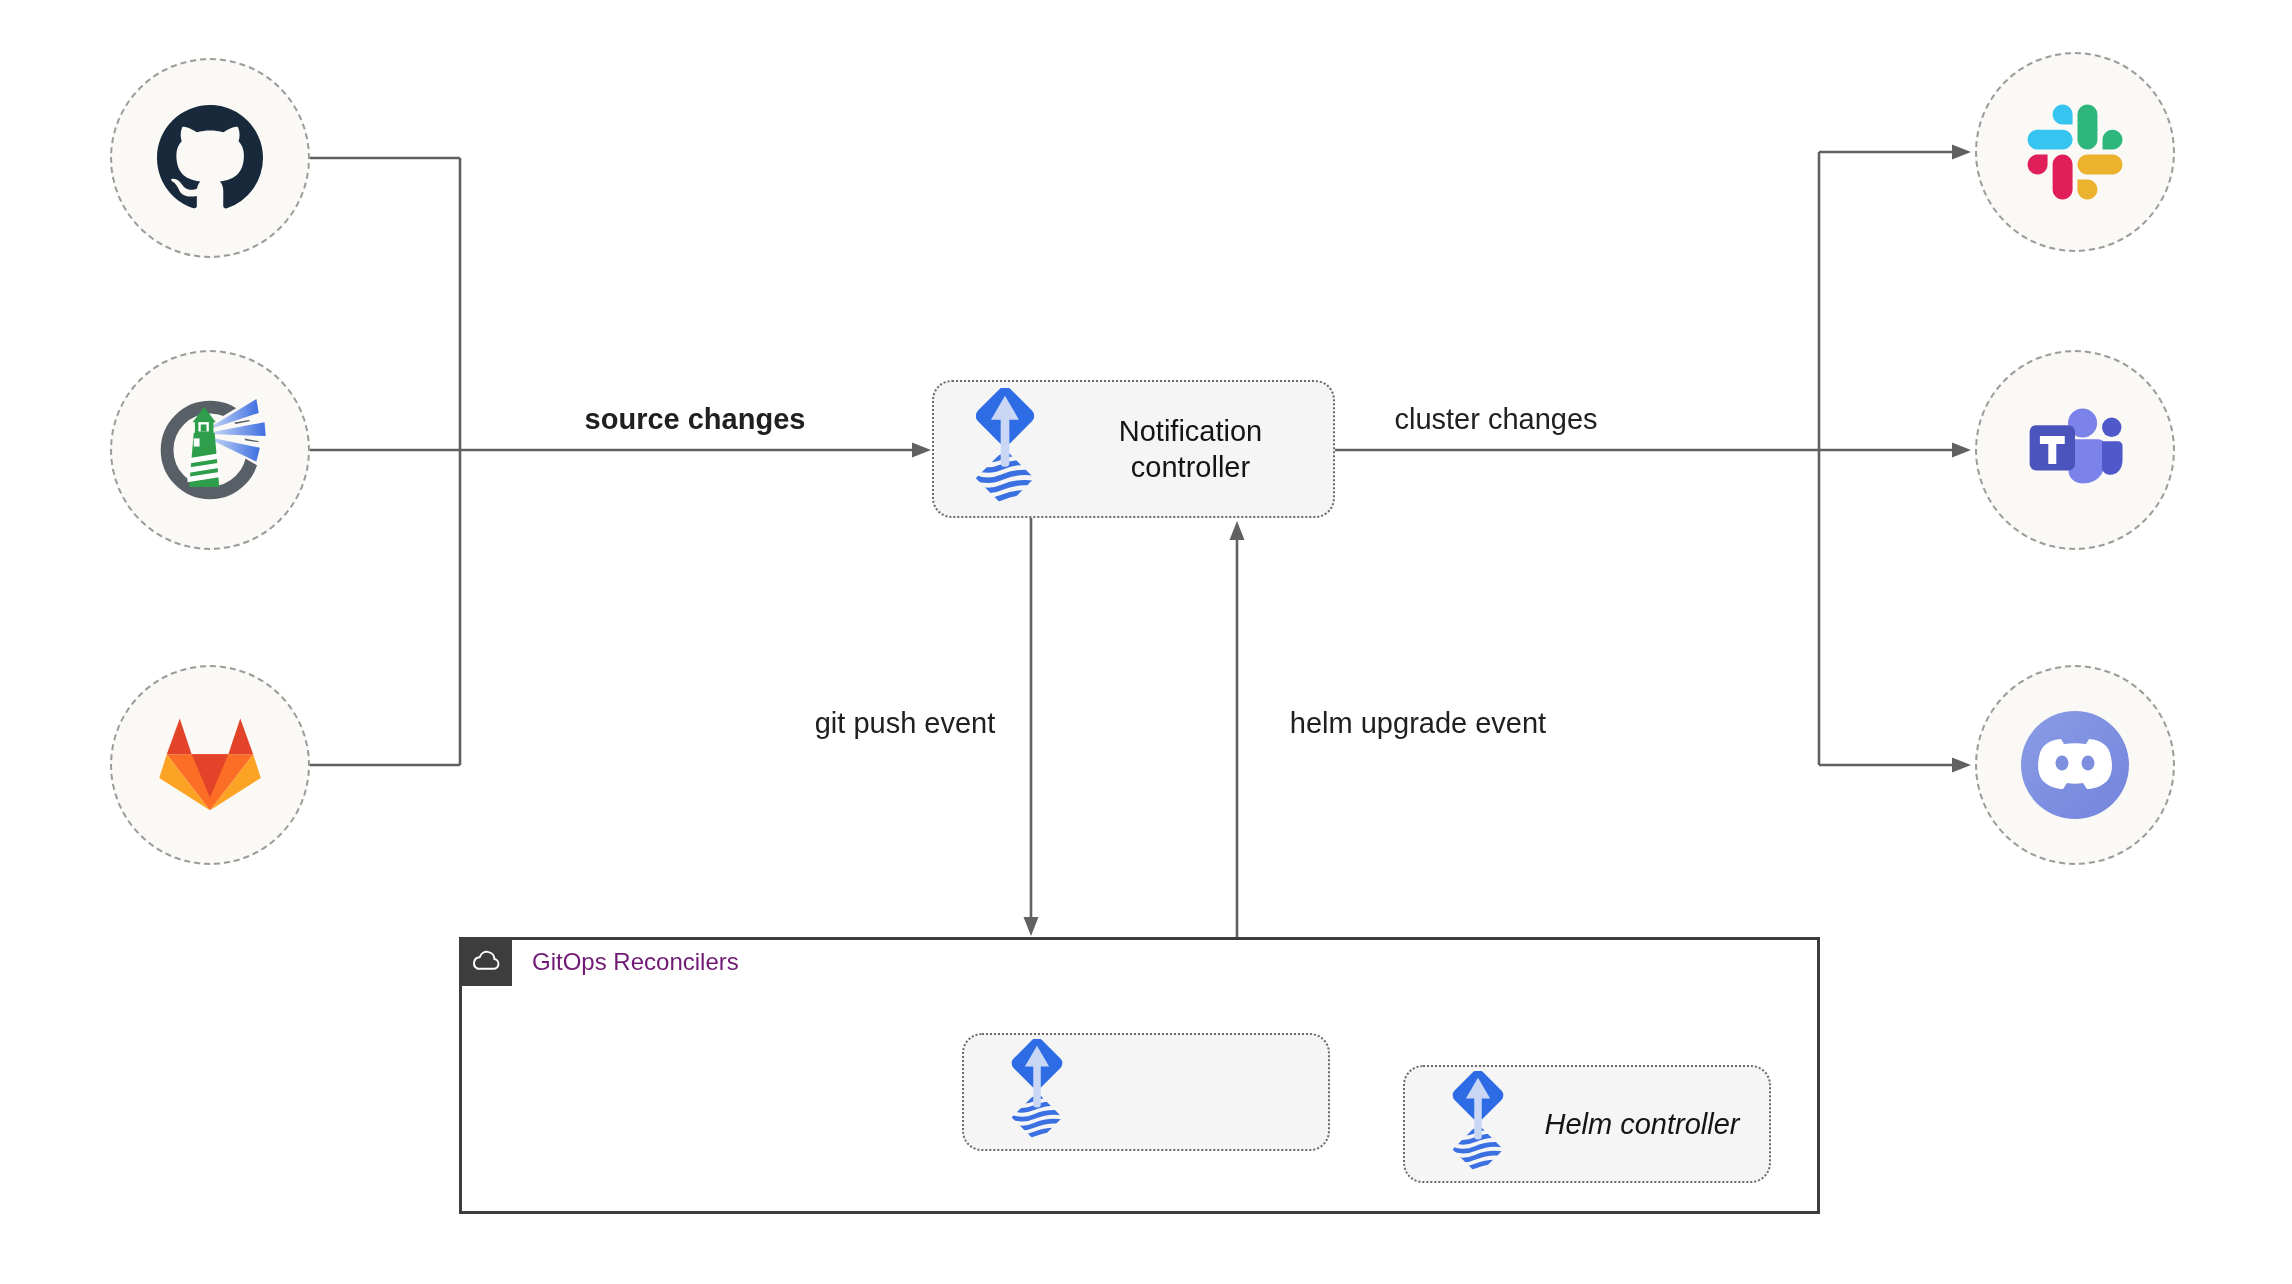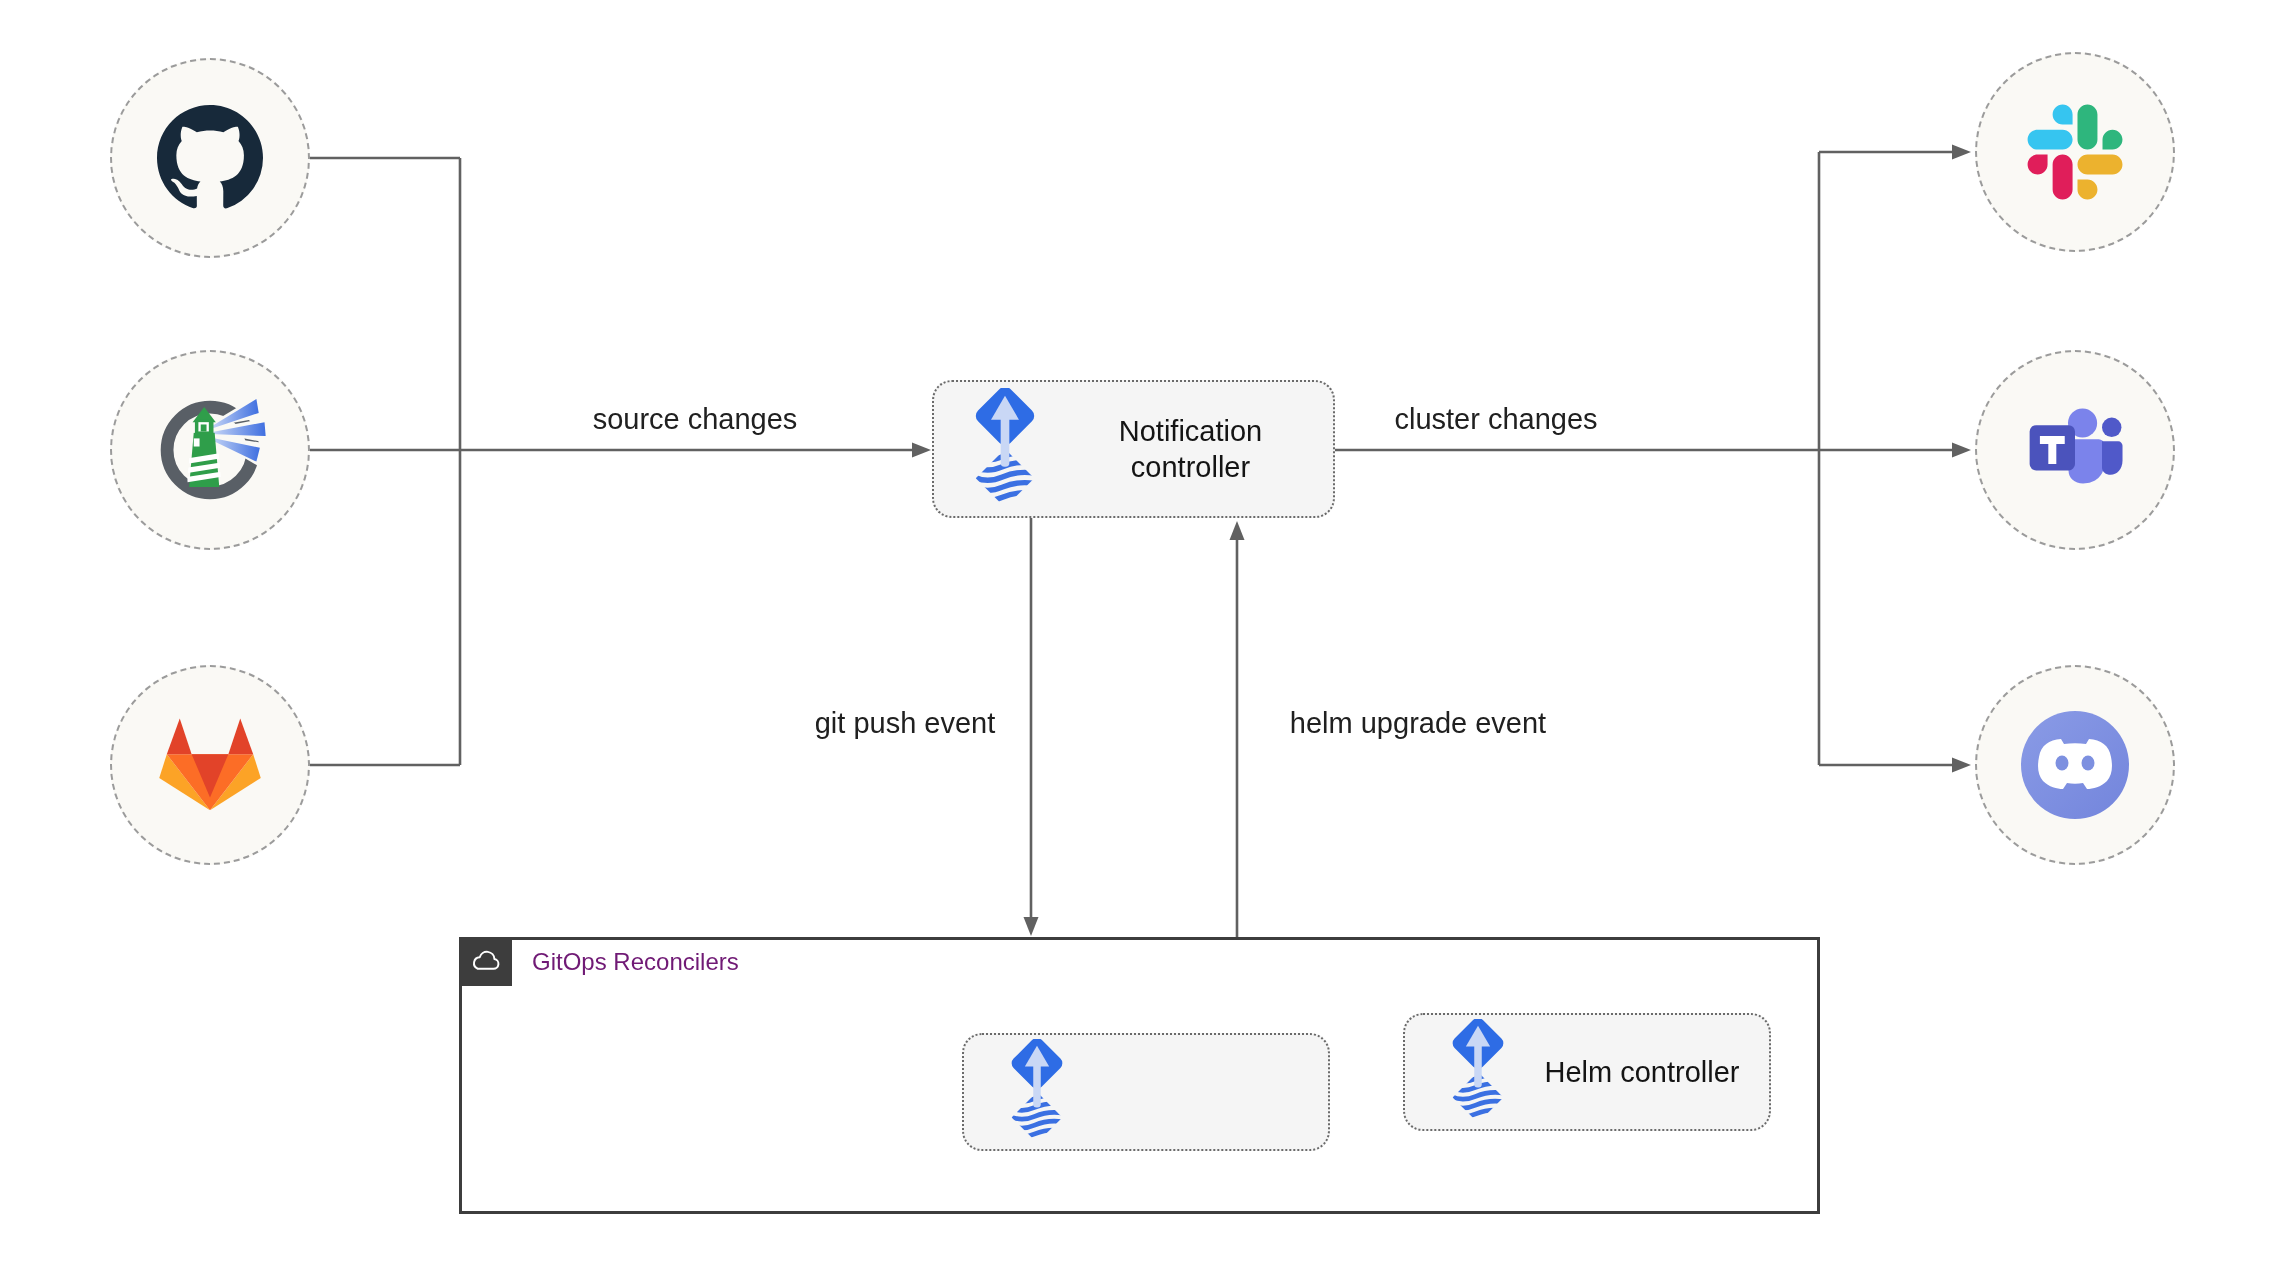--- a/index.html
+++ b/index.html
@@ -140,21 +140,21 @@
             <path d="M4 76 q 12 8 26 2 t 30 -2"></path>
           <path d="M4 84 q 12 8 26 2 t 30 -2"></path>
         </g>
         <rect x="28.6" y="20" width="6.8" height="42" rx="3" fill="#c9d7f5"></rect>
         <polygon points="32,6 21,25 43,25" fill="#c9d7f5"></polygon>
       </svg>
     </div>
     <div class="ctrl-label" style="max-width:250px;margin:16px auto;">Notification controller</div>
   </div>
 
-  <div class="edge-label" style="left:695px;top:419px;">source changes</div>
+  <div class="edge-label" style="left:695px;top:419px;font-weight:bold;">source changes</div>
   <div class="edge-label" style="left:1496px;top:419px;">cluster changes</div>
   <div class="edge-label" style="left:905px;top:723px;text-align:center;">git push event</div>
   <div class="edge-label" style="left:1418px;top:723px;">helm upgrade event</div>
 
   <div class="node-circle" style="left:1975px;top:52px;">
     <svg width="96" height="96" viewBox="0 0 127 127">
       <path fill="#e01e5a" d="M27.2 80c0 7.3-5.9 13.2-13.2 13.2C6.7 93.2.8 87.3.8 80c0-7.3 5.9-13.2 13.2-13.2h13.2V80zM33.9 80c0-7.3 5.9-13.2 13.2-13.2 7.3 0 13.2 5.9 13.2 13.2v33c0 7.3-5.9 13.2-13.2 13.2-7.3 0-13.2-5.9-13.2-13.2V80z"></path>
       <path fill="#36c5f0" d="M47.1 27.1c-7.3 0-13.2-5.9-13.2-13.2C33.9 6.6 39.8.7 47.1.7c7.3 0 13.2 5.9 13.2 13.2v13.2H47.1zM47.1 33.9c7.3 0 13.2 5.9 13.2 13.2 0 7.3-5.9 13.2-13.2 13.2H14c-7.3 0-13.2-5.9-13.2-13.2 0-7.3 5.9-13.2 13.2-13.2h33.1z"></path>
       <path fill="#2eb67d" d="M99.9 47.1c0-7.3 5.9-13.2 13.2-13.2 7.3 0 13.2 5.9 13.2 13.2 0 7.3-5.9 13.2-13.2 13.2H99.9V47.1zM93.2 47.1c0 7.3-5.9 13.2-13.2 13.2-7.3 0-13.2-5.9-13.2-13.2V14c0-7.3 5.9-13.2 13.2-13.2C87.3.8 93.2 6.7 93.2 14v33.1z"></path>
       <path fill="#ecb22e" d="M80 99.8c7.3 0 13.2 5.9 13.2 13.2 0 7.3-5.9 13.2-13.2 13.2-7.3 0-13.2-5.9-13.2-13.2V99.8H80zM80 93.2c-7.3 0-13.2-5.9-13.2-13.2 0-7.3 5.9-13.2 13.2-13.2h33.1c7.3 0 13.2 5.9 13.2 13.2 0 7.3-5.9 13.2-13.2 13.2H80z"></path>
@@ -211,21 +211,21 @@
           <path d="M4 68 q 12 8 26 2 t 30 -2"></path>
             <path d="M4 76 q 12 8 26 2 t 30 -2"></path>
           <path d="M4 84 q 12 8 26 2 t 30 -2"></path>
         </g>
         <rect x="28.6" y="20" width="6.8" height="42" rx="3" fill="#c9d7f5"></rect>
         <polygon points="32,6 21,25 43,25" fill="#c9d7f5"></polygon>
       </svg>
     </div>
   </div>
 
-  <div class="ctrl-box" style="left:1403px;top:1013px;width:368px;height:118px;padding-left:36px;">
+  <div class="ctrl-box" style="left:1403px;top:1065px;width:368px;height:118px;padding-left:36px;font-style:italic;">
     <div class="flux-wrap">
       <svg width="74" height="106" viewBox="0 0 64 96">
         <defs>
             <clipPath id="fw3">
               <polygon points="32,48 55,71 32,94 9,71"></polygon>
             </clipPath>
           </defs>
         <rect x="14" y="4" width="36" height="36" rx="6" transform="rotate(45 32 22)" fill="#2e6ce5"></rect>
         <g clip-path="url(#fw3)" stroke="#3b70e2" stroke-width="4.2" fill="none">
           <path d="M4 52 q 12 8 26 2 t 30 -2"></path>

